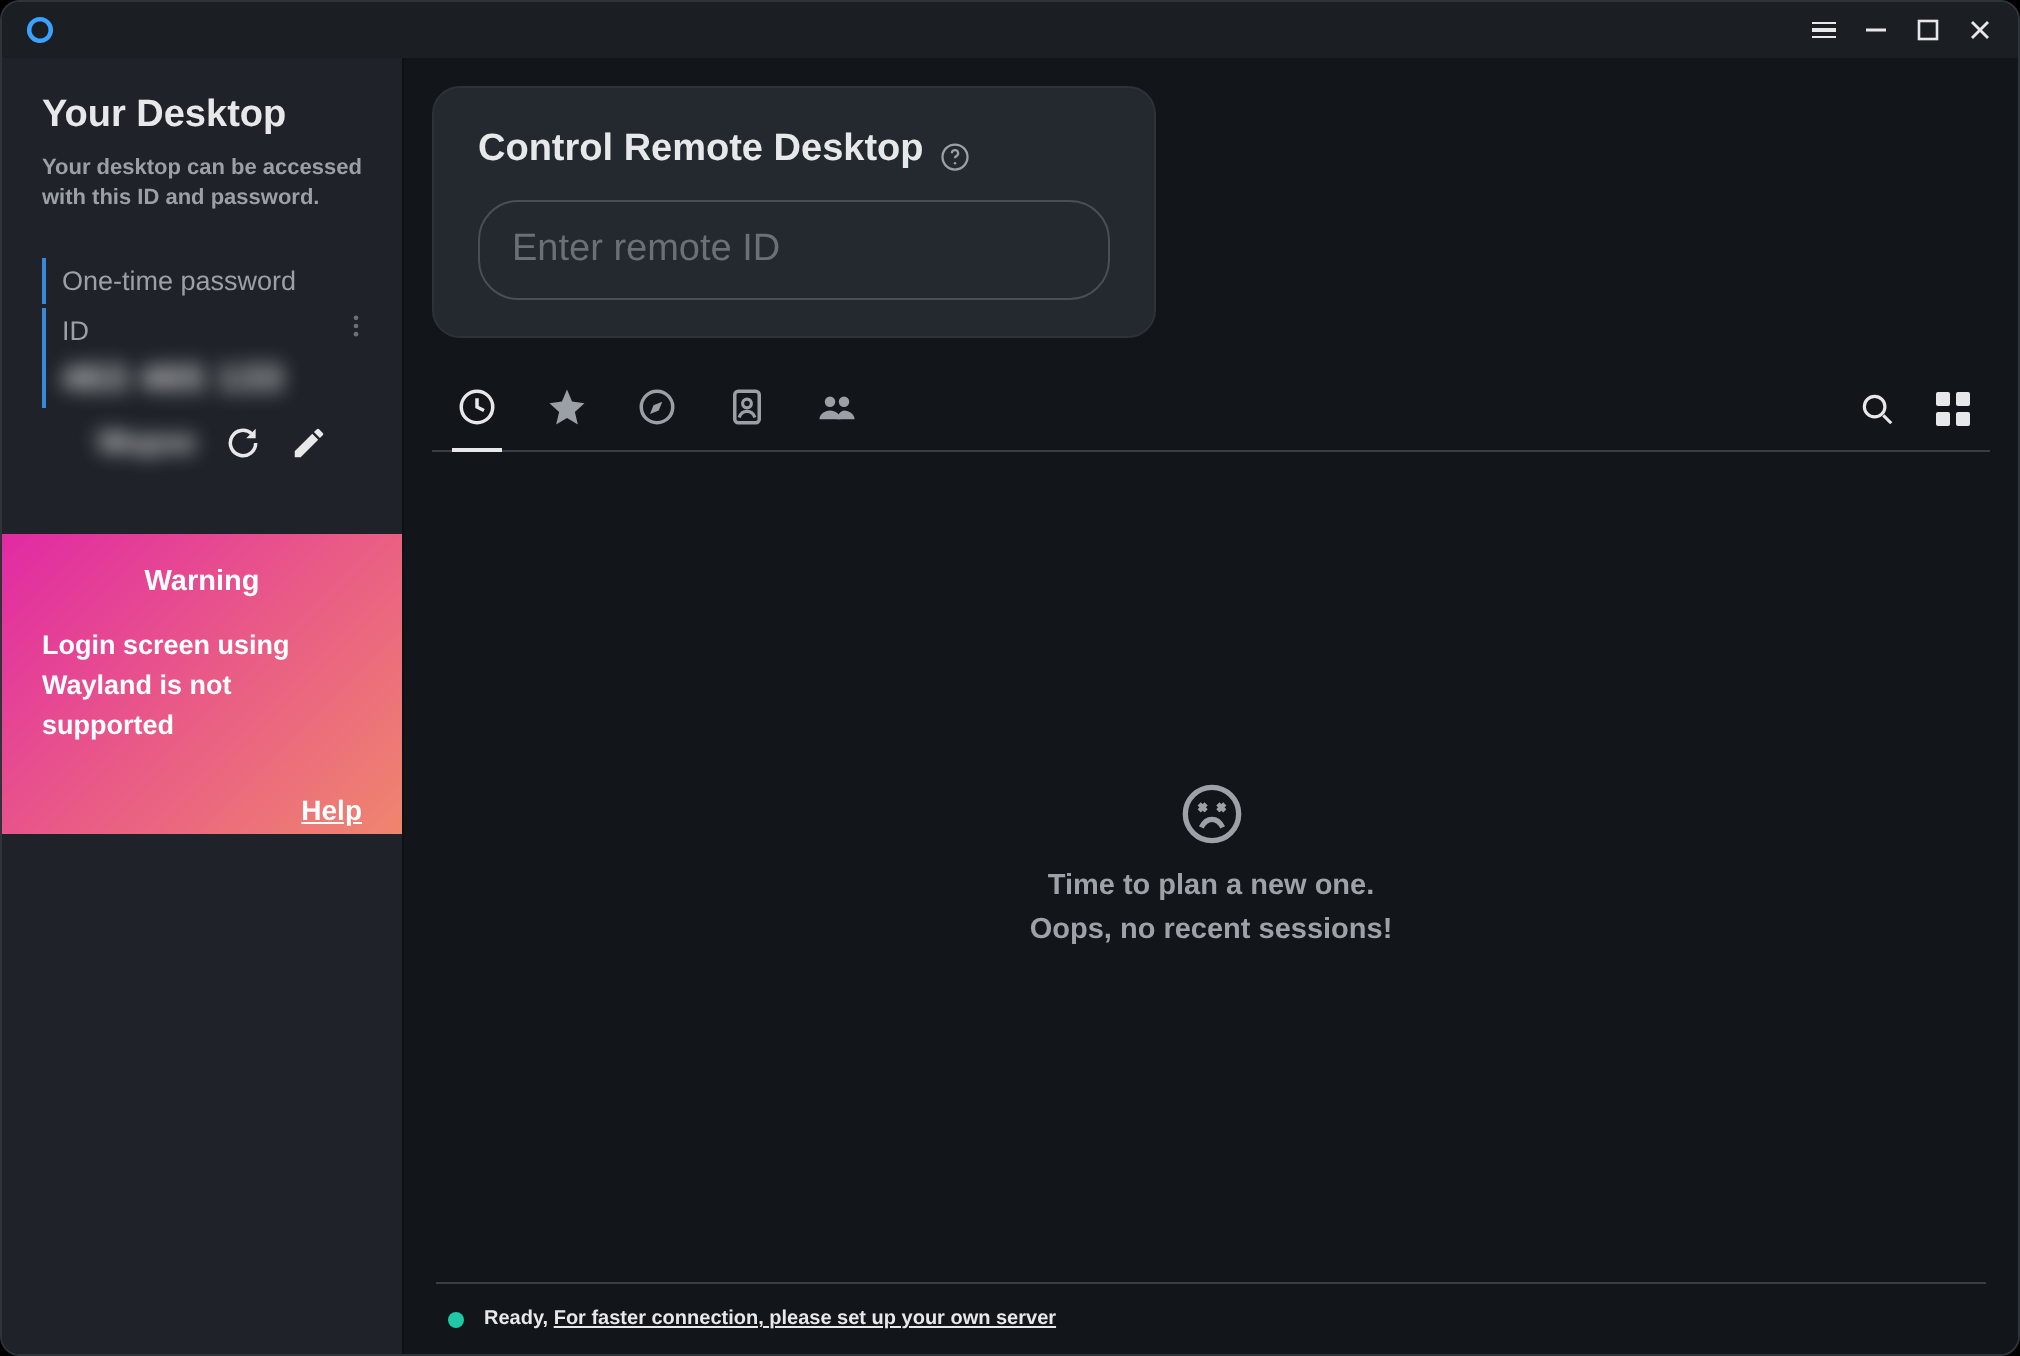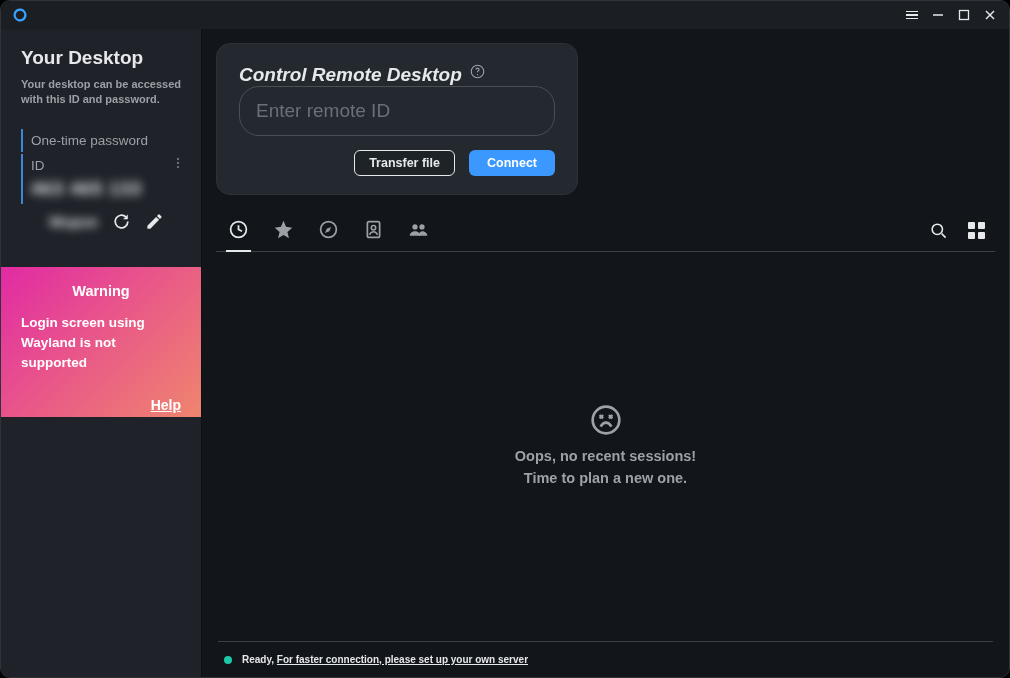--- a/index.html
+++ b/index.html
@@ -62,21 +62,21 @@
   }
   .warn-title{text-align:center;font-weight:700;font-size:14.5px;margin-bottom:14px;}
   .warn-text{font-size:13.5px;font-weight:600;line-height:1.5;}
   .warn-help{display:block;text-align:right;margin-top:24px;text-decoration:underline;font-size:14px;font-weight:600;color:#fff;}
   
   .main{flex:1;display:flex;flex-direction:column;padding:14px 14px 0 14px;background:var(--bg-darker);min-width:0;}
   .control-card{
     background:var(--bg-panel);border:1px solid #2d3238;border-radius:14px;
     padding:20px 22px 18px 22px;width:362px;
   }
-  .control-head{display:flex;align-items:flex-start;gap:8px;font-style:italic;}
+  .control-head{display:flex;align-items:flex-end;gap:8px;margin-bottom:14px;}
   .control-title{color:var(--text);font-size:19px;font-weight:700;}
   .help-q{width:15px;height:15px;color:var(--text-dim);cursor:pointer;}
   .remote-input{
     width:100%;height:50px;background:transparent;border:1.5px solid #4a4f56;border-radius:20px;
     font-size:19px;padding:0 16px;color:var(--text);
   }
   .remote-input::placeholder{color:#6b7077;}
   .btn-row{display:flex;gap:14px;justify-content:flex-end;margin-top:14px;}
   .btn{height:26px;border-radius:6px;font-size:12.5px;font-weight:600;cursor:pointer;padding:0 14px;display:flex;align-items:center;}
   .btn-outline{background:#1e2328;border:1.3px solid var(--text);color:var(--text);}
@@ -194,24 +194,20 @@
           <span class="control-title">Control Remote Desktop</span>
           <span class="help-q">
             <svg viewBox="0 0 24 24">
                 <circle cx="12" cy="12" r="10" fill="none" stroke="currentColor" stroke-width="1.8"></circle>
                 <path fill="none" stroke="currentColor" stroke-width="1.8" d="M9.5 9a2.5 2.5 0 1 1 3.5 2.3c-.9.4-1 .9-1 1.7"></path>
                 <circle cx="12" cy="17" r="1" fill="currentColor"></circle>
               </svg>
           </span>
         </div>
         <input class="remote-input" placeholder="Enter remote ID" style="">
-        <div class="btn-row">
-          <button class="btn btn-outline">Transfer file</button>
-          <button class="btn btn-primary">Connect</button>
-        </div>
       </div>
 
       <div class="tab-strip">
         <div class="tab-icons">
           <div class="tab active">
             <svg viewBox="0 0 24 24">
                 <circle cx="12" cy="12" r="9" fill="none" stroke="currentColor" stroke-width="2"></circle>
                 <path d="M12 7v5l4 2" fill="none" stroke="currentColor" stroke-width="2"></path>
               </svg>
           </div>
@@ -263,22 +259,22 @@
 
       <div class="empty-area">
         <span class="sad-face">
           <svg viewBox="0 0 24 24">
               <circle cx="12" cy="12" r="10" fill="none" stroke="#9da2a8" stroke-width="2"></circle>
             <path d="M7.2 8.2l2.6 2.6M9.8 8.2L7.2 10.8" stroke="#9da2a8" stroke-width="1.7"></path>
             <path d="M14.2 8.2l2.6 2.6M16.8 8.2l-2.6 2.6" stroke="#9da2a8" stroke-width="1.7"></path>
             <path d="M8 17c1-2 2.5-3 4-3s3 1 4 3" fill="none" stroke="#9da2a8" stroke-width="2"></path>
             </svg>
         </span>
+        <div class="empty-line">Time to plan a new one.</div>
         <div class="empty-line">Oops, no recent sessions!</div>
-        <div class="empty-line">Time to plan a new one.</div>
       </div>
 
       <div class="status">
         <span class="status-dot"></span>
         <span class="status-text">
           <span>Ready, </span><a class="status-link">For faster connection, please set up your own server</a>
         </span>
       </div>
     </div>
   </div>

